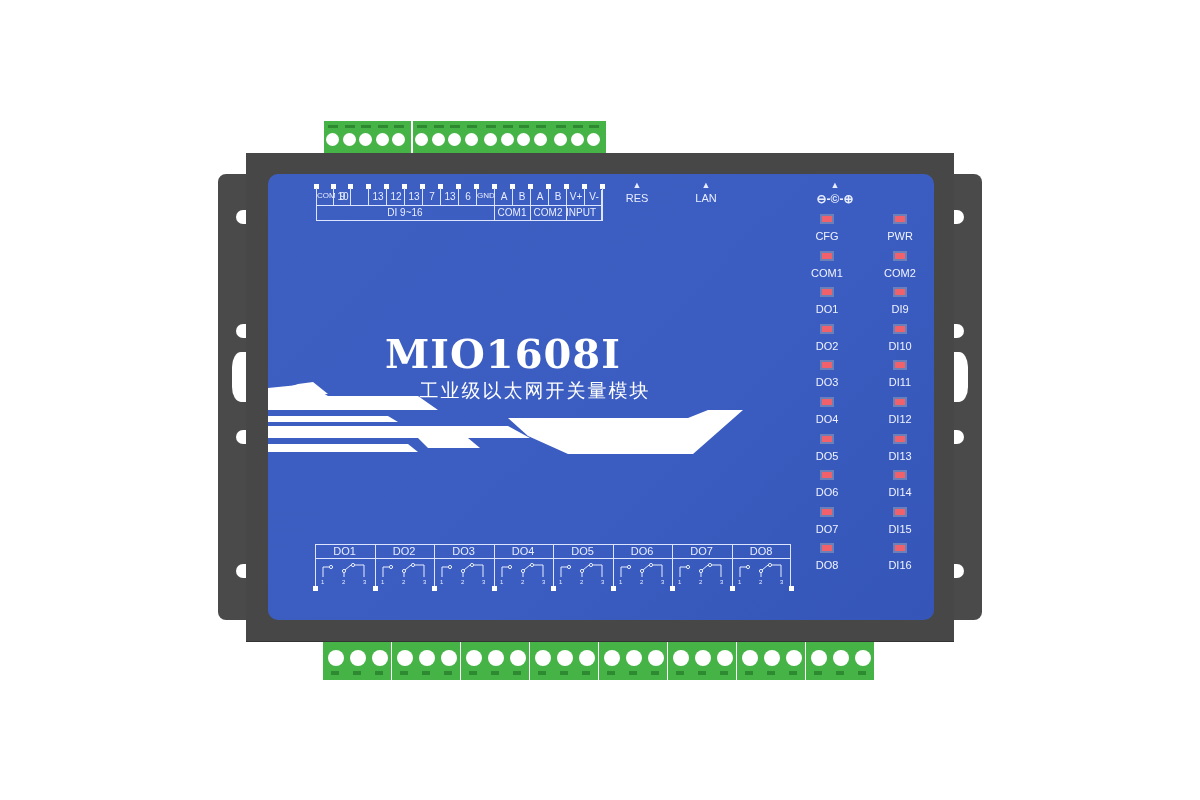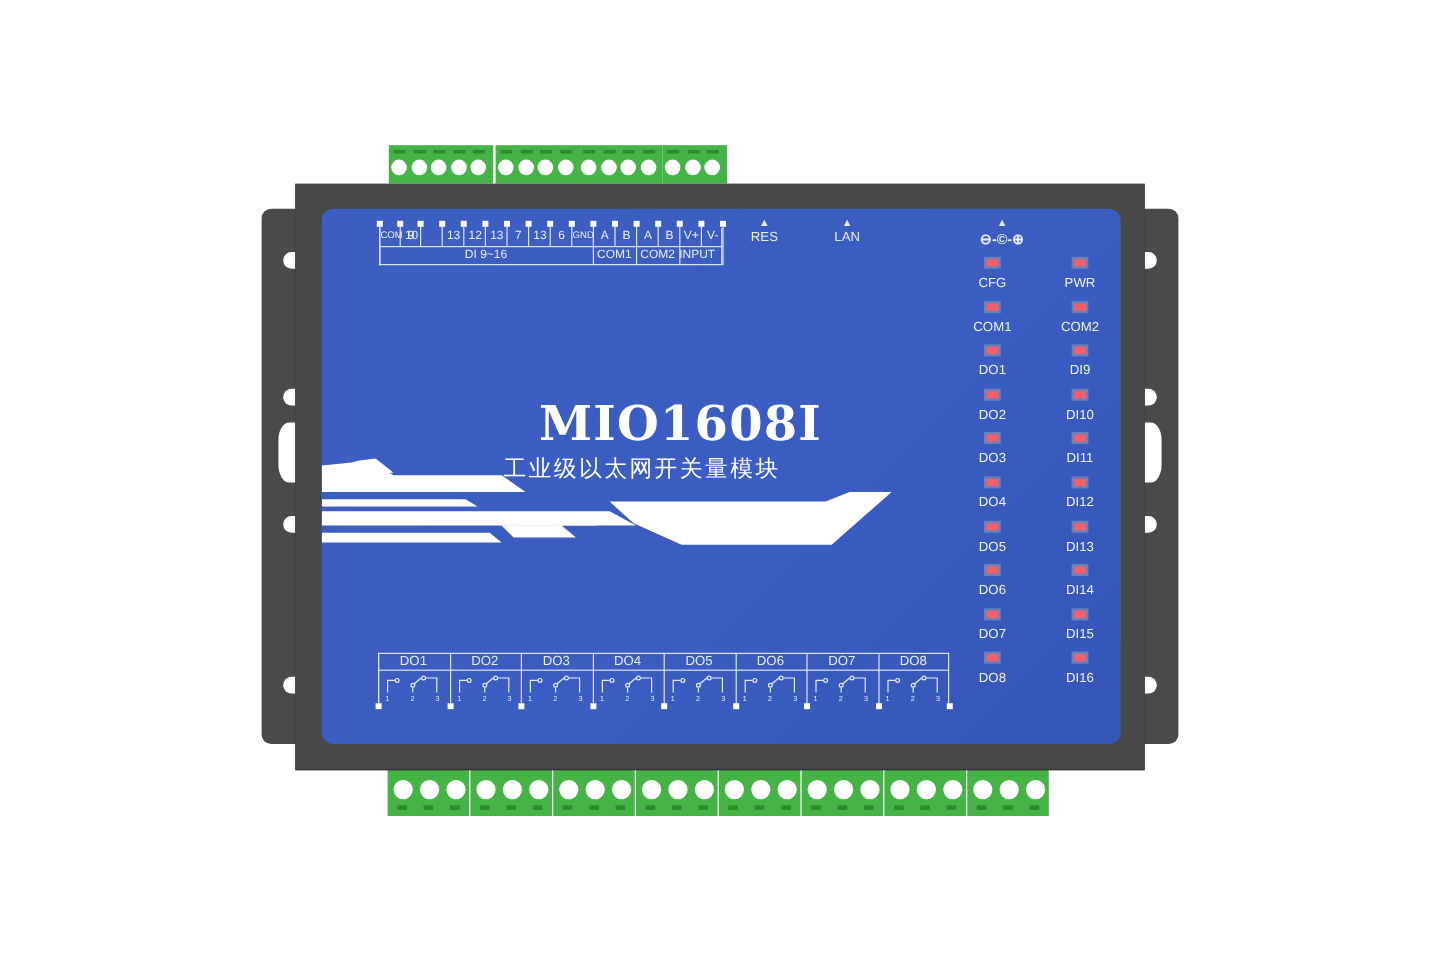--- a/index.html
+++ b/index.html
@@ -22,21 +22,21 @@
   .term .hole-w { position:absolute; width: 13px; height: 13px; border-radius: 50%; background:#fff; }
 
   .lbl { position: absolute; color: #e8eeff; font-family: "Liberation Sans", sans-serif; font-size: 11px; text-align: center; }
   .pinbox { position:absolute; border:1px solid #dce4ff; }
   .pin { position:absolute; width:5px; height:5px; background:#fff; }
 
   .led { position:absolute; width: 14px; height: 10px; background:#6b7fb8; }
   .led::after { content:""; position:absolute; left:2px; top:2px; width:10px; height:6px; background:#f0616c; }
   .ledlabel { position:absolute; color:#f0f3ff; font-family:"Liberation Sans", sans-serif; font-size: 11px; width: 50px; text-align:center; }
 
-  .model { position:absolute; left: 385px; top: 330px; width: 300px; text-align:right; color:#ffffff; font-family:"DejaVu Serif", serif; font-weight: bold; font-size: 40px; letter-spacing: 1px; }
+  .model { position:absolute; left: 385px; top: 330px; width: 300px; text-align:left; color:#ffffff; font-family:"DejaVu Serif", serif; font-weight: bold; font-size: 40px; letter-spacing: 1px; }
   .subtitle { position:absolute; left: 385px; top: 378px; width: 300px; text-align:center; color:#ffffff; font-size: 19px; letter-spacing: 2px; }
 </style>
 </head>
 <body>
 
 <div class="flange left">
   <div class="hole" style="top:36px"></div>
   <div class="hole" style="top:150px"></div>
   <div class="slot" style="top:178px"></div>
   <div class="hole" style="top:256px"></div>

